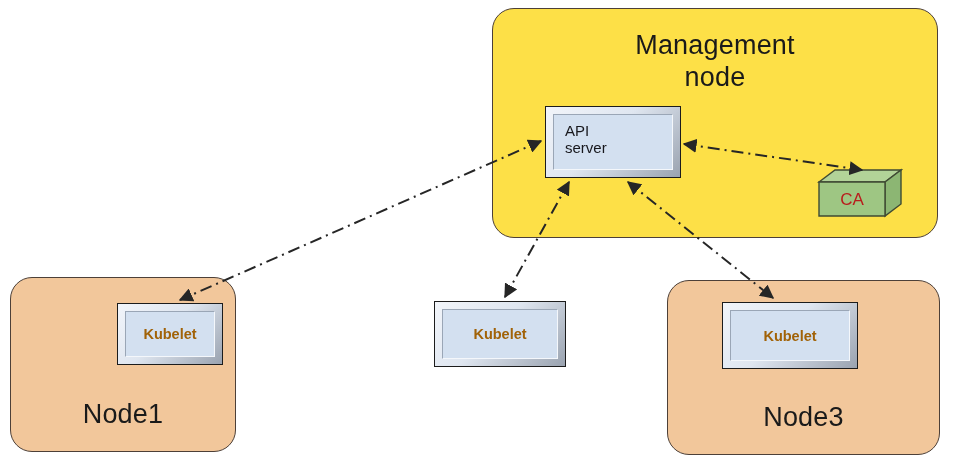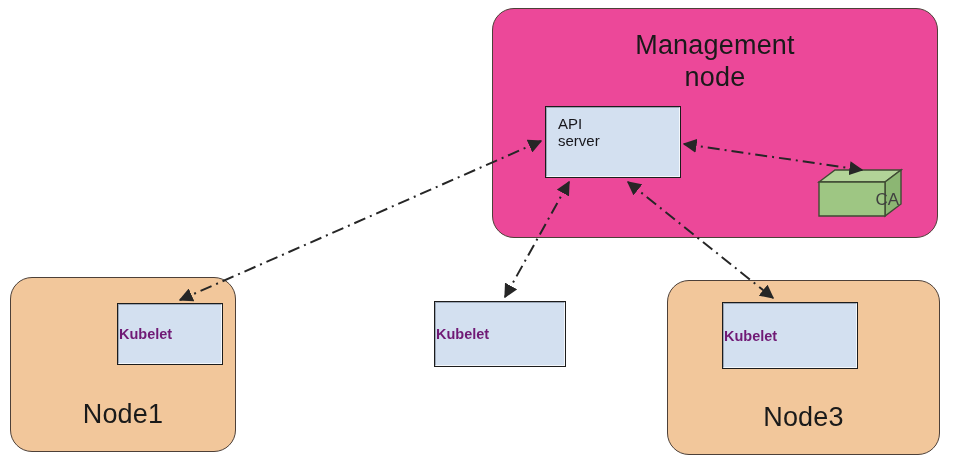--- a/index.html
+++ b/index.html
@@ -17,21 +17,21 @@
   }
 
   
   .group-box {
     position: absolute;
     border: 1.6px solid #5a4a3a;
     border-radius: 22px;
     box-sizing: border-box;
   }
   .group-box.mgmt {
-    background: #ec4899;
+    background: #fde047;
     border-color: #4d4038;
   }
   .group-box.worker {
     background: #f2c79b;
     border-color: #4d4038;
   }
   .group-label {
     position: absolute;
     left: 0;
     right: 0;
@@ -51,20 +51,21 @@
     font-size: 27px;
     line-height: 30px;
   }
 
   
   .bevel-box {
     position: absolute;
     box-sizing: border-box;
     border: 1.4px solid #1c1c1c;
     background: linear-gradient(135deg, #f2f5fa 0%, #dfe6f0 45%, #9aa3b0 100%);
+    padding: 7px;
   }
   .bevel-box .bevel-inner {
     position: relative;
     width: 100%;
     height: 100%;
     box-sizing: border-box;
     background: #d3e0f0;
     border-top: 1px solid #9aa6b6;
     border-left: 1px solid #9aa6b6;
     border-right: 1px solid #f4f7fb;
@@ -80,38 +81,38 @@
   .bevel-label.api {
     left: 11px;
     top: 7px;
     font-size: 15px;
   }
   .bevel-label.kubelet {
     left: 0;
     right: 0;
     top: 50%;
     transform: translateY(-50%);
+    text-align: center;
     font-size: 14.5px;
     font-weight: 700;
-    color: #701a75;
+    color: #a16207;
   }
 
   
   .ca-box {
     position: absolute;
   }
   .ca-label {
     position: absolute;
     left: 0;
     width: 60px;
     top: 30px;
-    text-align: right;
+    text-align: center;
     font-size: 17px;
-    color: #404040;
-    margin-left: 14px;
+    color: #b91c1c;
   }
 
   
   #connectors {
     position: absolute;
     left: 0;
     top: 0;
     width: 958px;
     height: 468px;
     overflow: visible;

